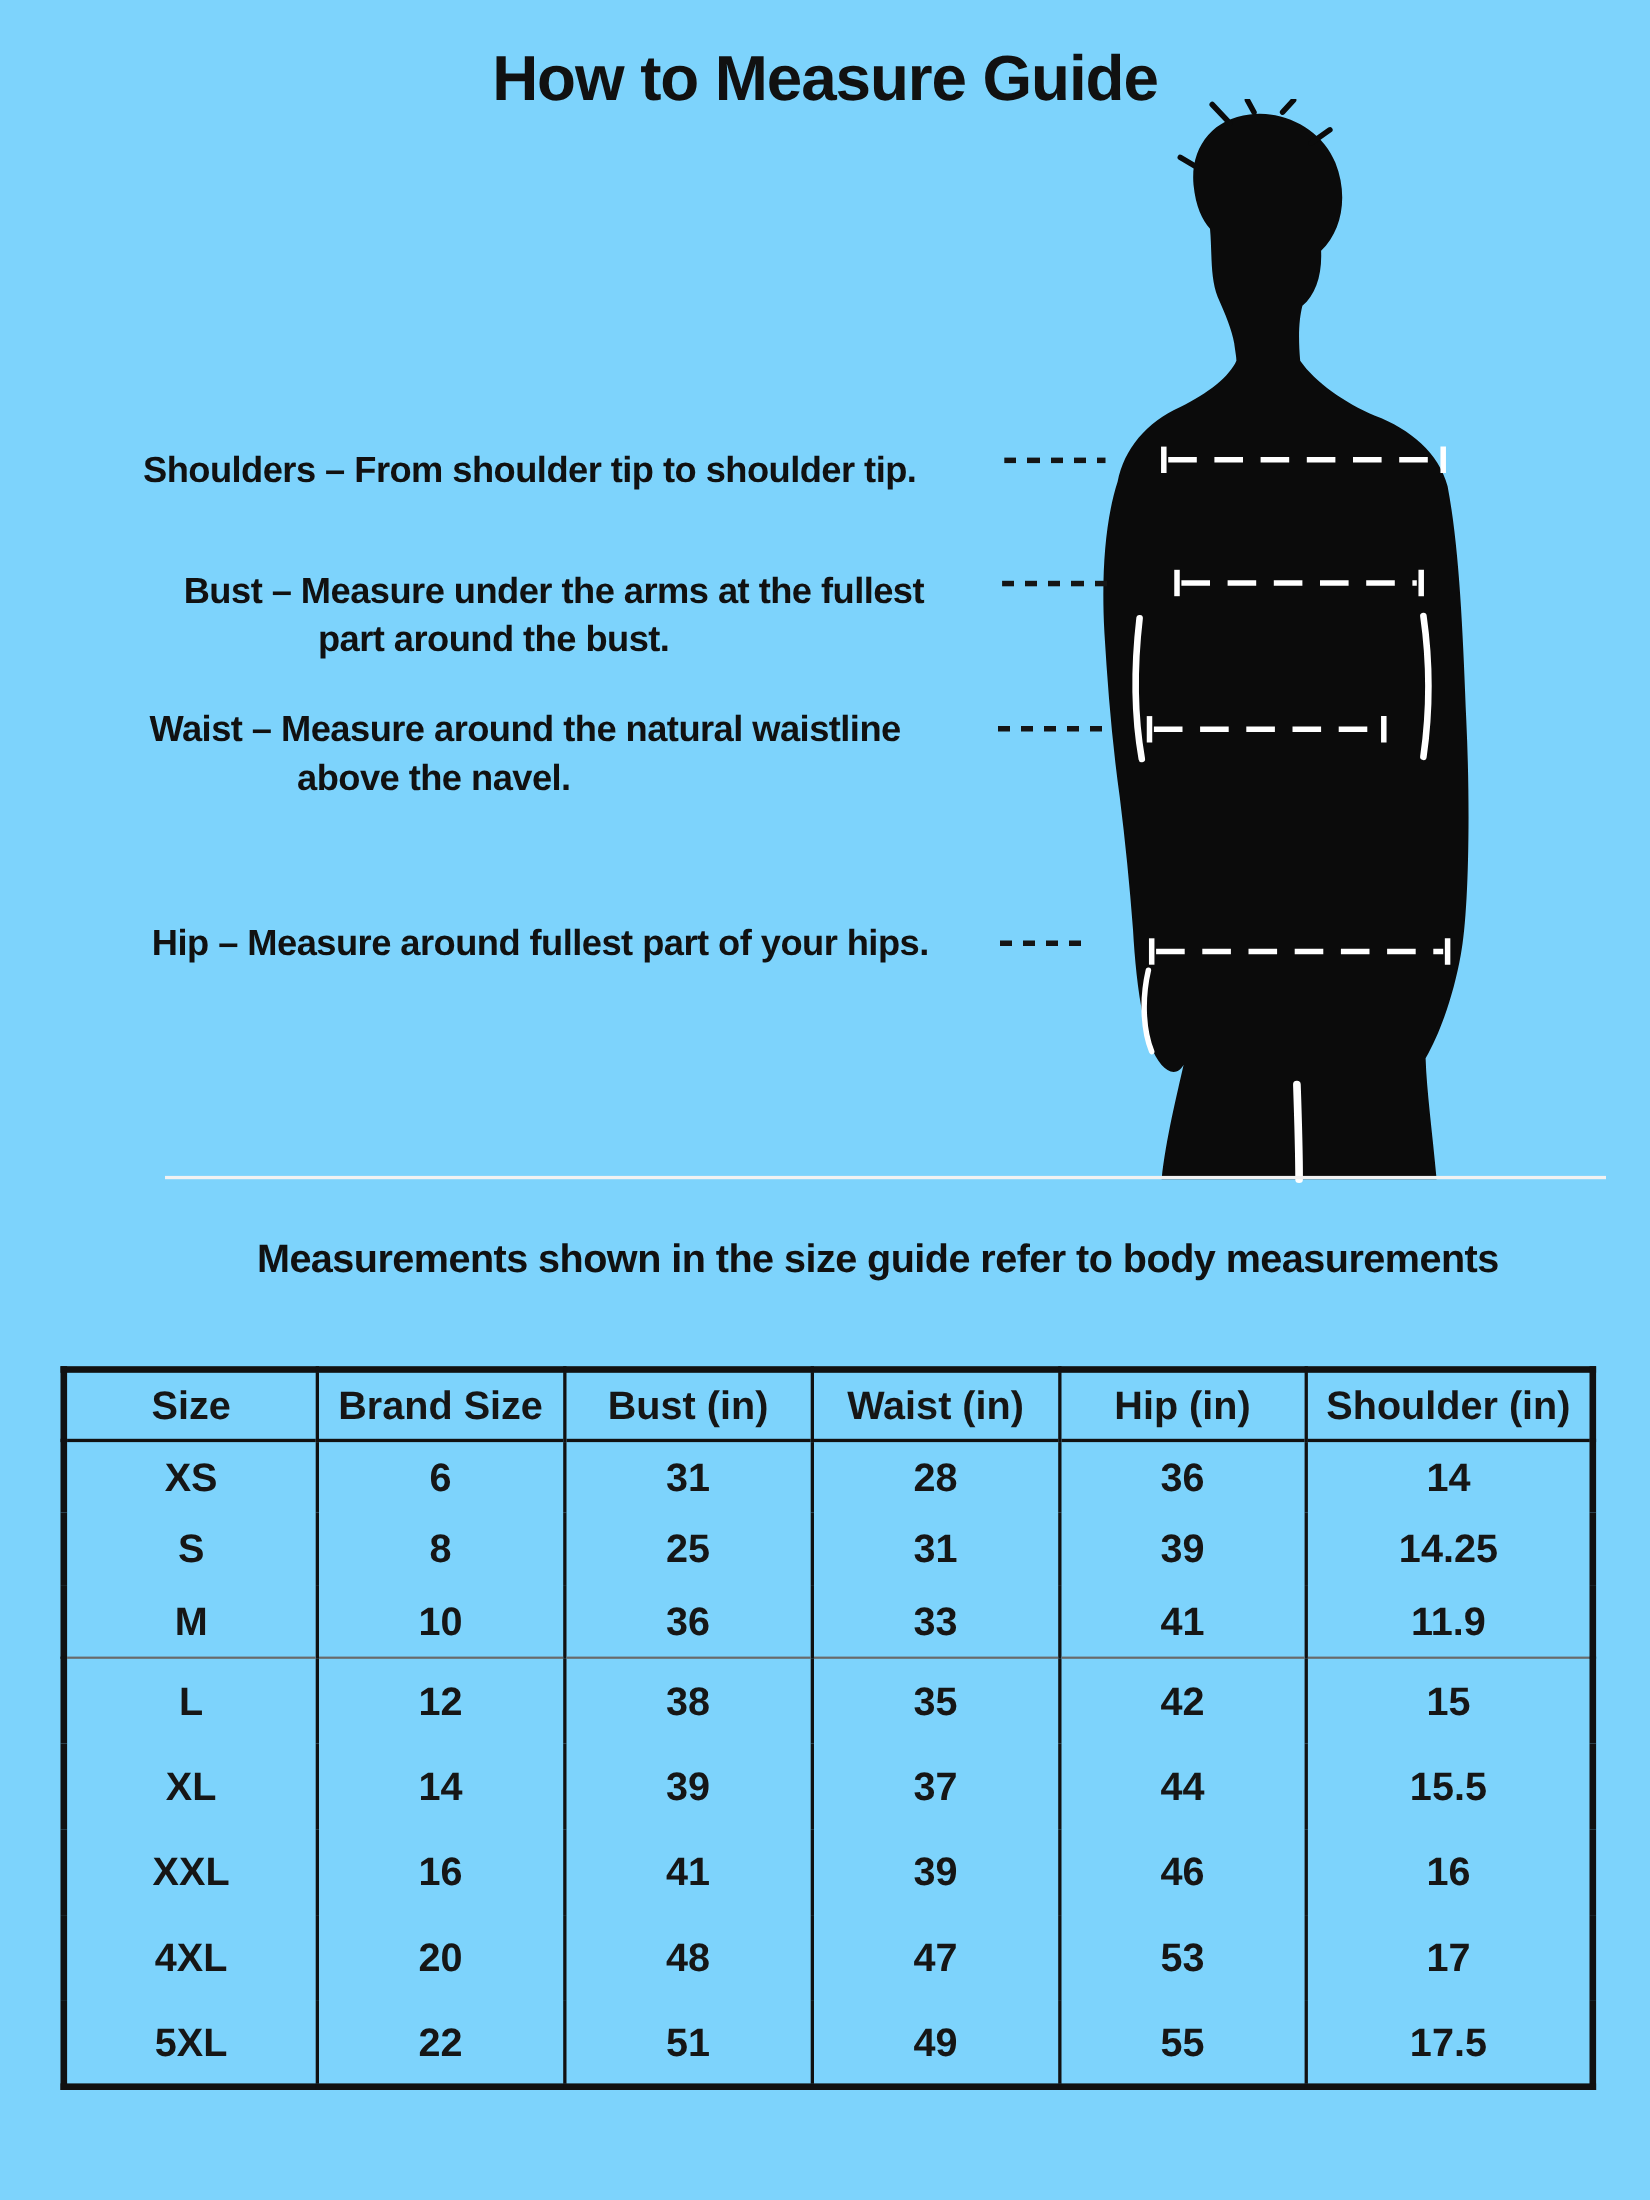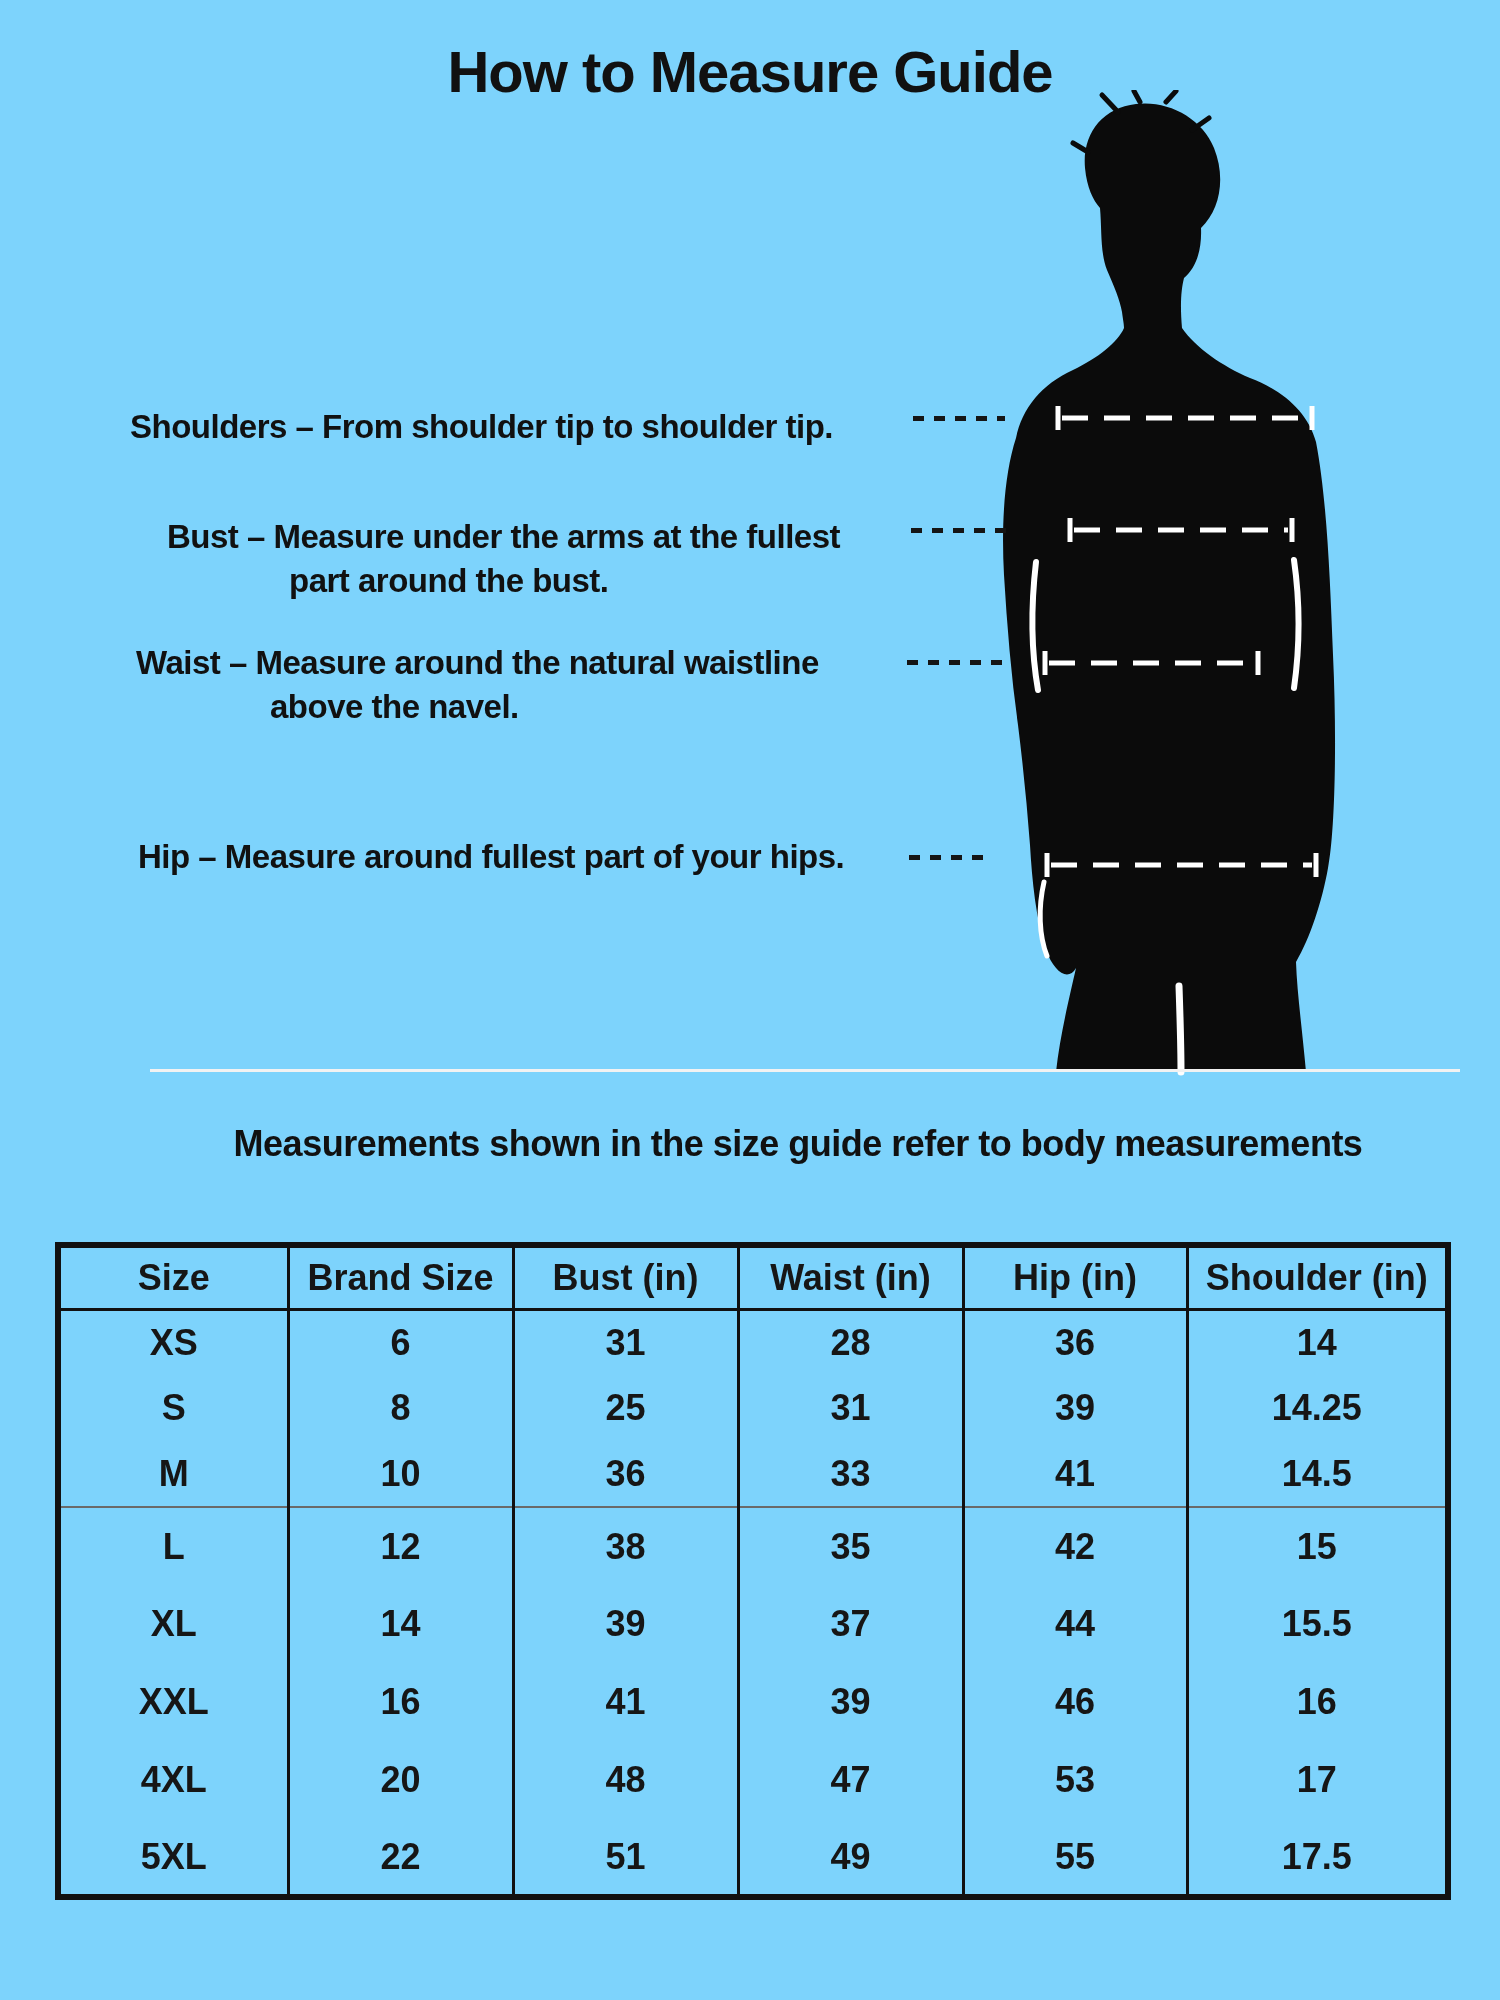--- a/index.html
+++ b/index.html
@@ -190,21 +190,21 @@
           <td>31</td>
           <td>39</td>
           <td>14.25</td>
         </tr>
         <tr class="row-sm seam">
           <td>M</td>
           <td>10</td>
           <td>36</td>
           <td>33</td>
           <td>41</td>
-          <td>14.5</td>
+          <td>11.9</td>
         </tr>
         <tr class="row-lg">
           <td>L</td>
           <td>12</td>
           <td>38</td>
           <td>35</td>
           <td>42</td>
           <td>15</td>
         </tr>
         <tr class="row-lg">

